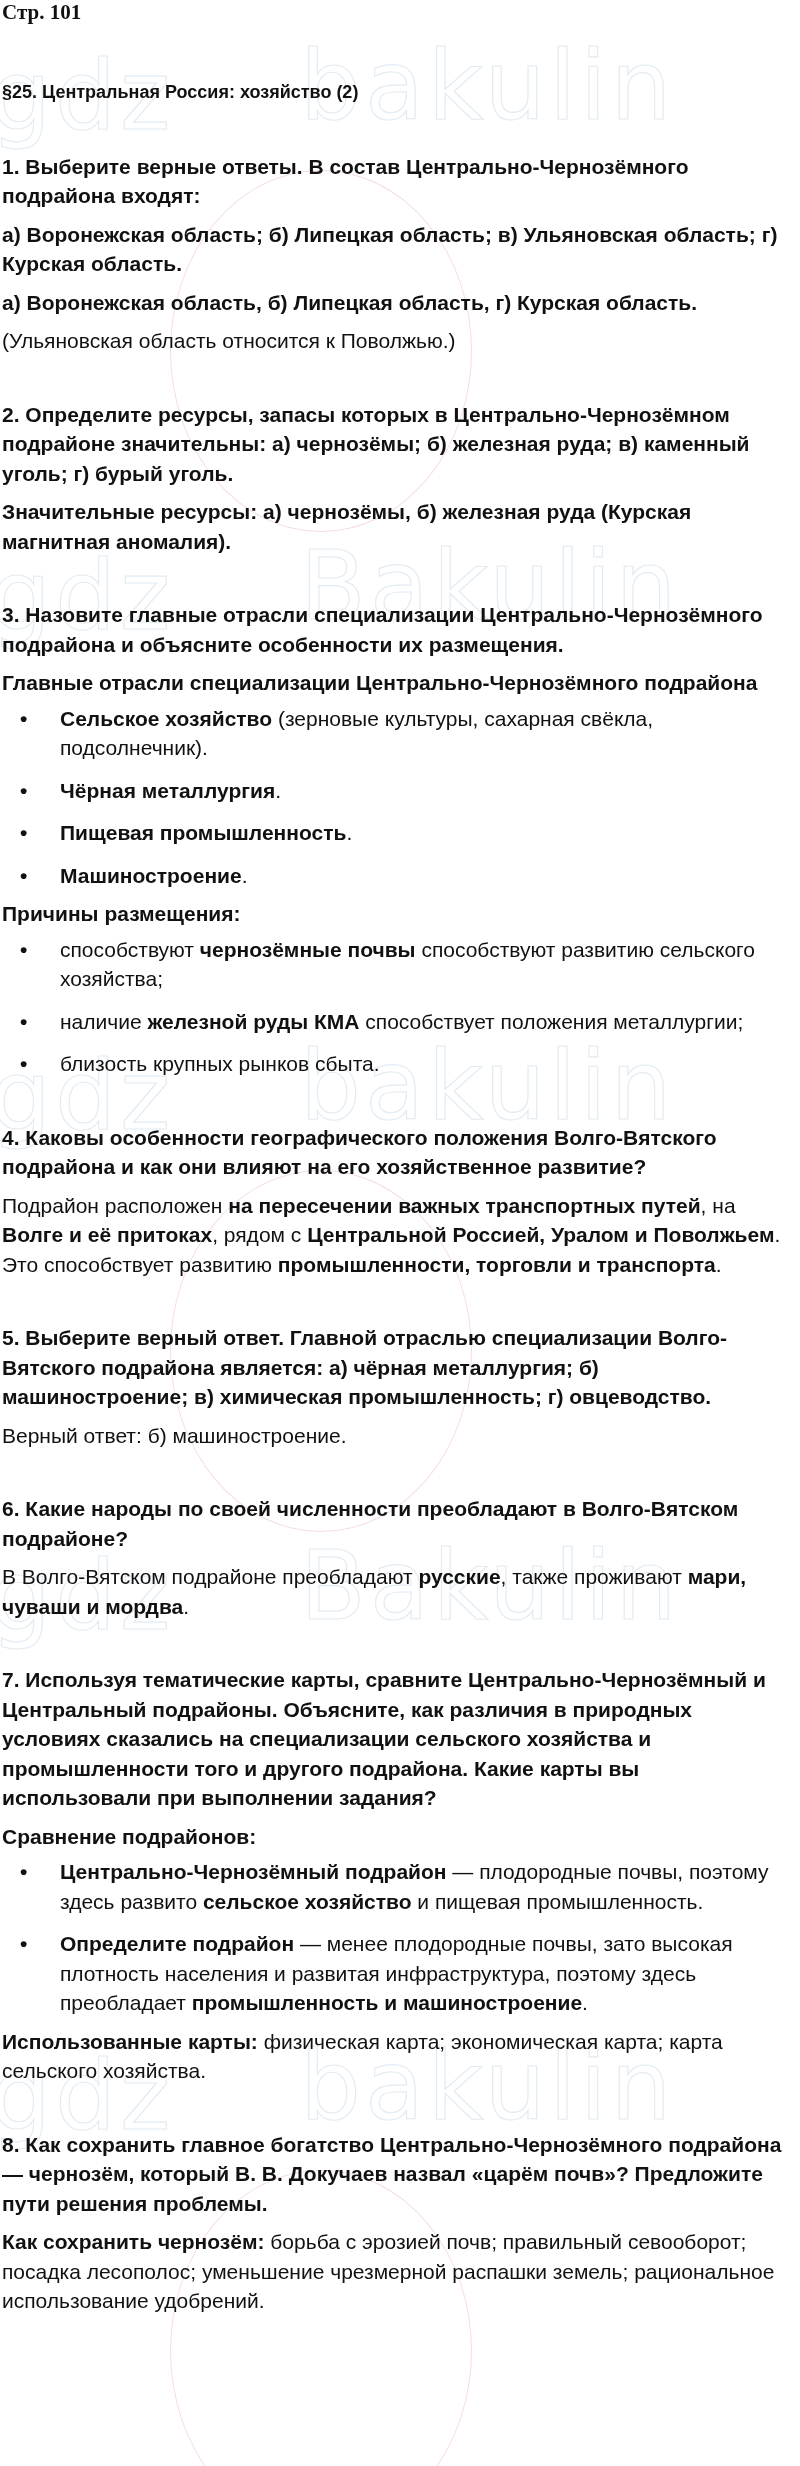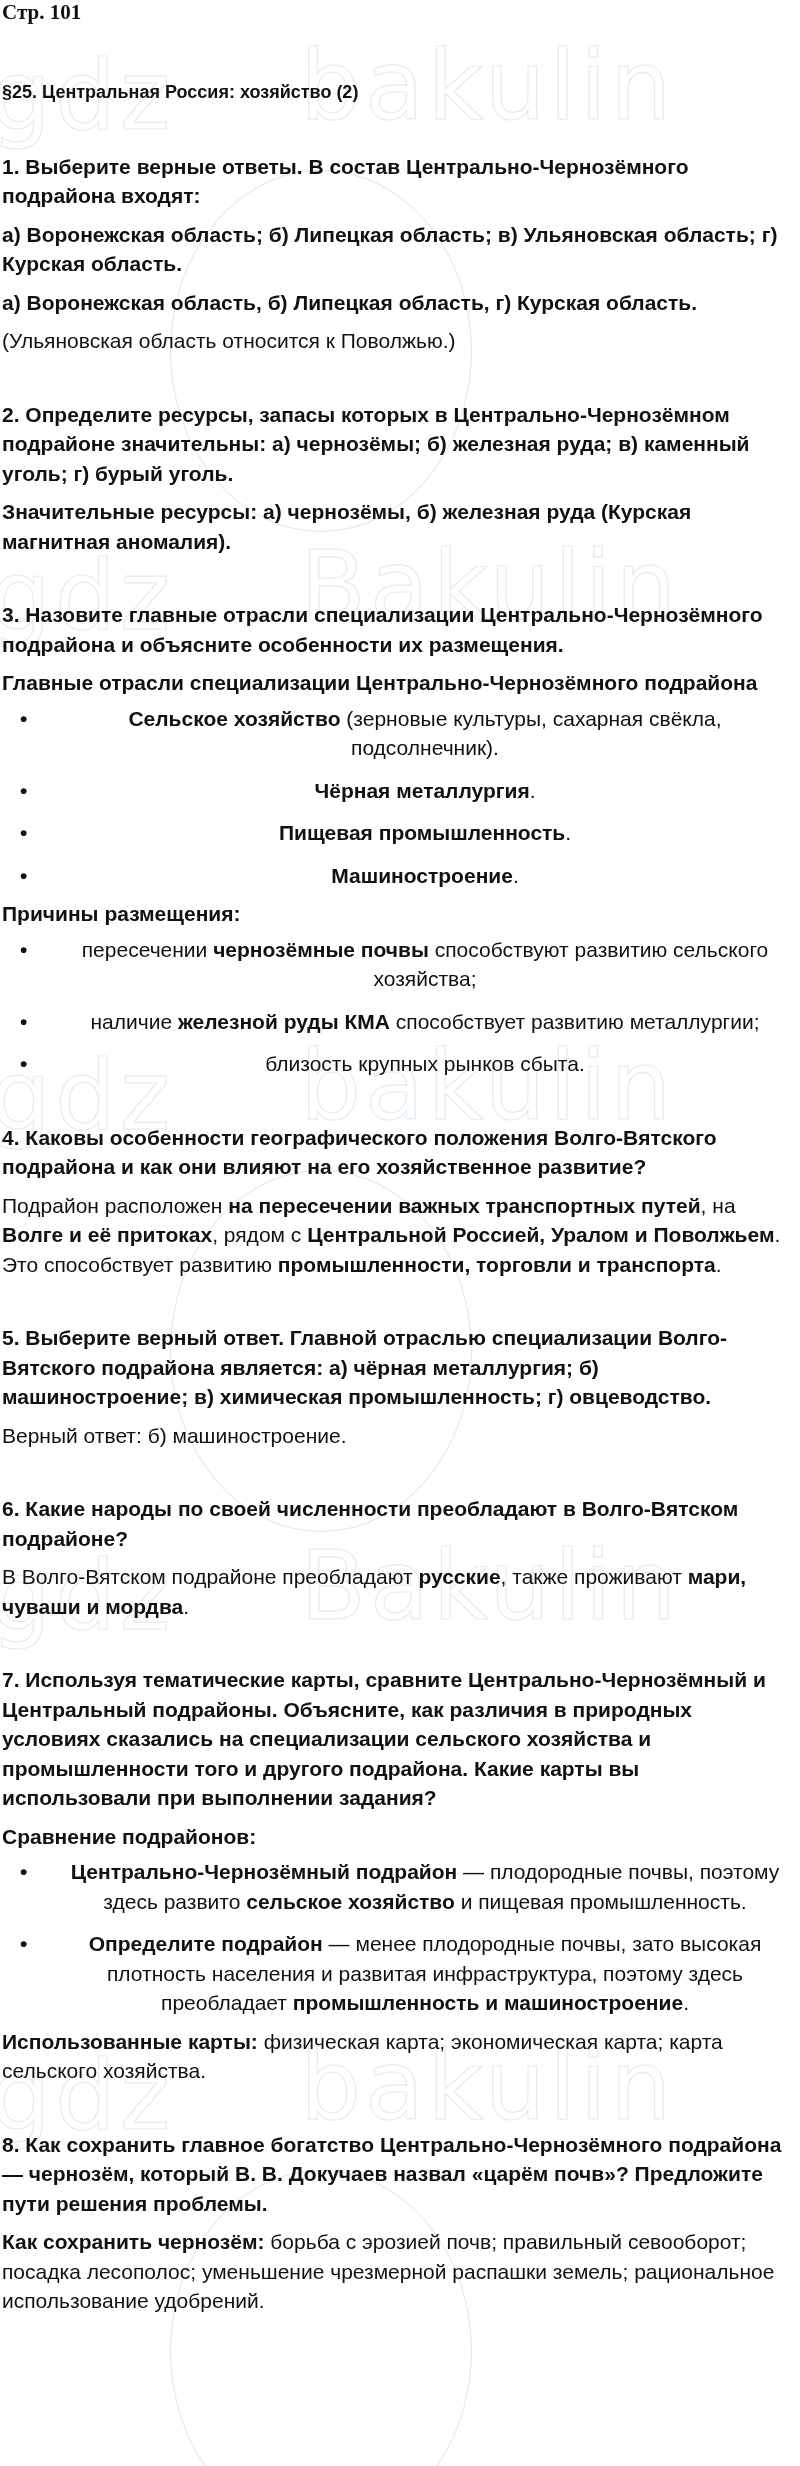--- a/index.html
+++ b/index.html
@@ -38,21 +38,20 @@
   .task { margin-top: 44px; }
   .task:first-of-type { margin-top: 44px; }
   .q { font-weight: bold; margin: 0; }
   .p { margin: 9px 0 0 0; }
   .b { font-weight: bold; }
   ul.bl { list-style: none; margin: 6px 0 0 0; padding: 0; }
   ul.bl li {
     position: relative;
     padding-left: 58px;
     margin: 0 0 13px 0;
-    text-align: center;
   }
   ul.bl li::before {
     content: "•";
     position: absolute;
     left: 18px;
     top: 0;
     font-weight: bold;
   }
   ul.bl li:last-child { margin-bottom: 0; }
 </style>
@@ -95,22 +94,22 @@
     <p class="q">3. Назовите главные отрасли специализации Центрально-Чернозёмного подрайона и объясните особенности их размещения.</p>
     <p class="p b">Главные отрасли специализации Центрально-Чернозёмного подрайона</p>
     <ul class="bl">
       <li><span class="b">Сельское хозяйство</span><span> (зерновые культуры, сахарная свёкла, подсолнечник).</span></li>
       <li><span class="b">Чёрная металлургия</span><span>.</span></li>
       <li><span class="b">Пищевая промышленность</span><span>.</span></li>
       <li><span class="b">Машиностроение</span><span>.</span></li>
     </ul>
     <p class="p b">Причины размещения:</p>
     <ul class="bl">
-      <li><span>пересечении </span><span class="b">чернозёмные почвы</span><span> способствуют развитию сельского хозяйства;</span></li>
-      <li><span>наличие </span><span class="b">железной руды КМА</span><span> способствует развитию металлургии;</span></li>
+      <li><span>способствуют </span><span class="b">чернозёмные почвы</span><span> способствуют развитию сельского хозяйства;</span></li>
+      <li><span>наличие </span><span class="b">железной руды КМА</span><span> способствует положения металлургии;</span></li>
       <li><span>близость крупных рынков сбыта.</span><span class="b"></span><span></span></li>
     </ul>
   </section>
 
   <section class="task">
     <p class="q">4. Каковы особенности географического положения Волго-Вятского подрайона и как они влияют на его хозяйственное развитие?</p>
     <p class="p"><span>Подрайон расположен </span><span class="b">на пересечении важных транспортных путей</span><span>, на </span><span class="b">Волге и её притоках</span><span>, рядом с </span><span class="b">Центральной Россией, Уралом и Поволжьем</span><span>. Это способствует развитию </span><span class="b">промышленности, торговли и транспорта</span><span>.</span></p>
   </section>
 
   <section class="task">

